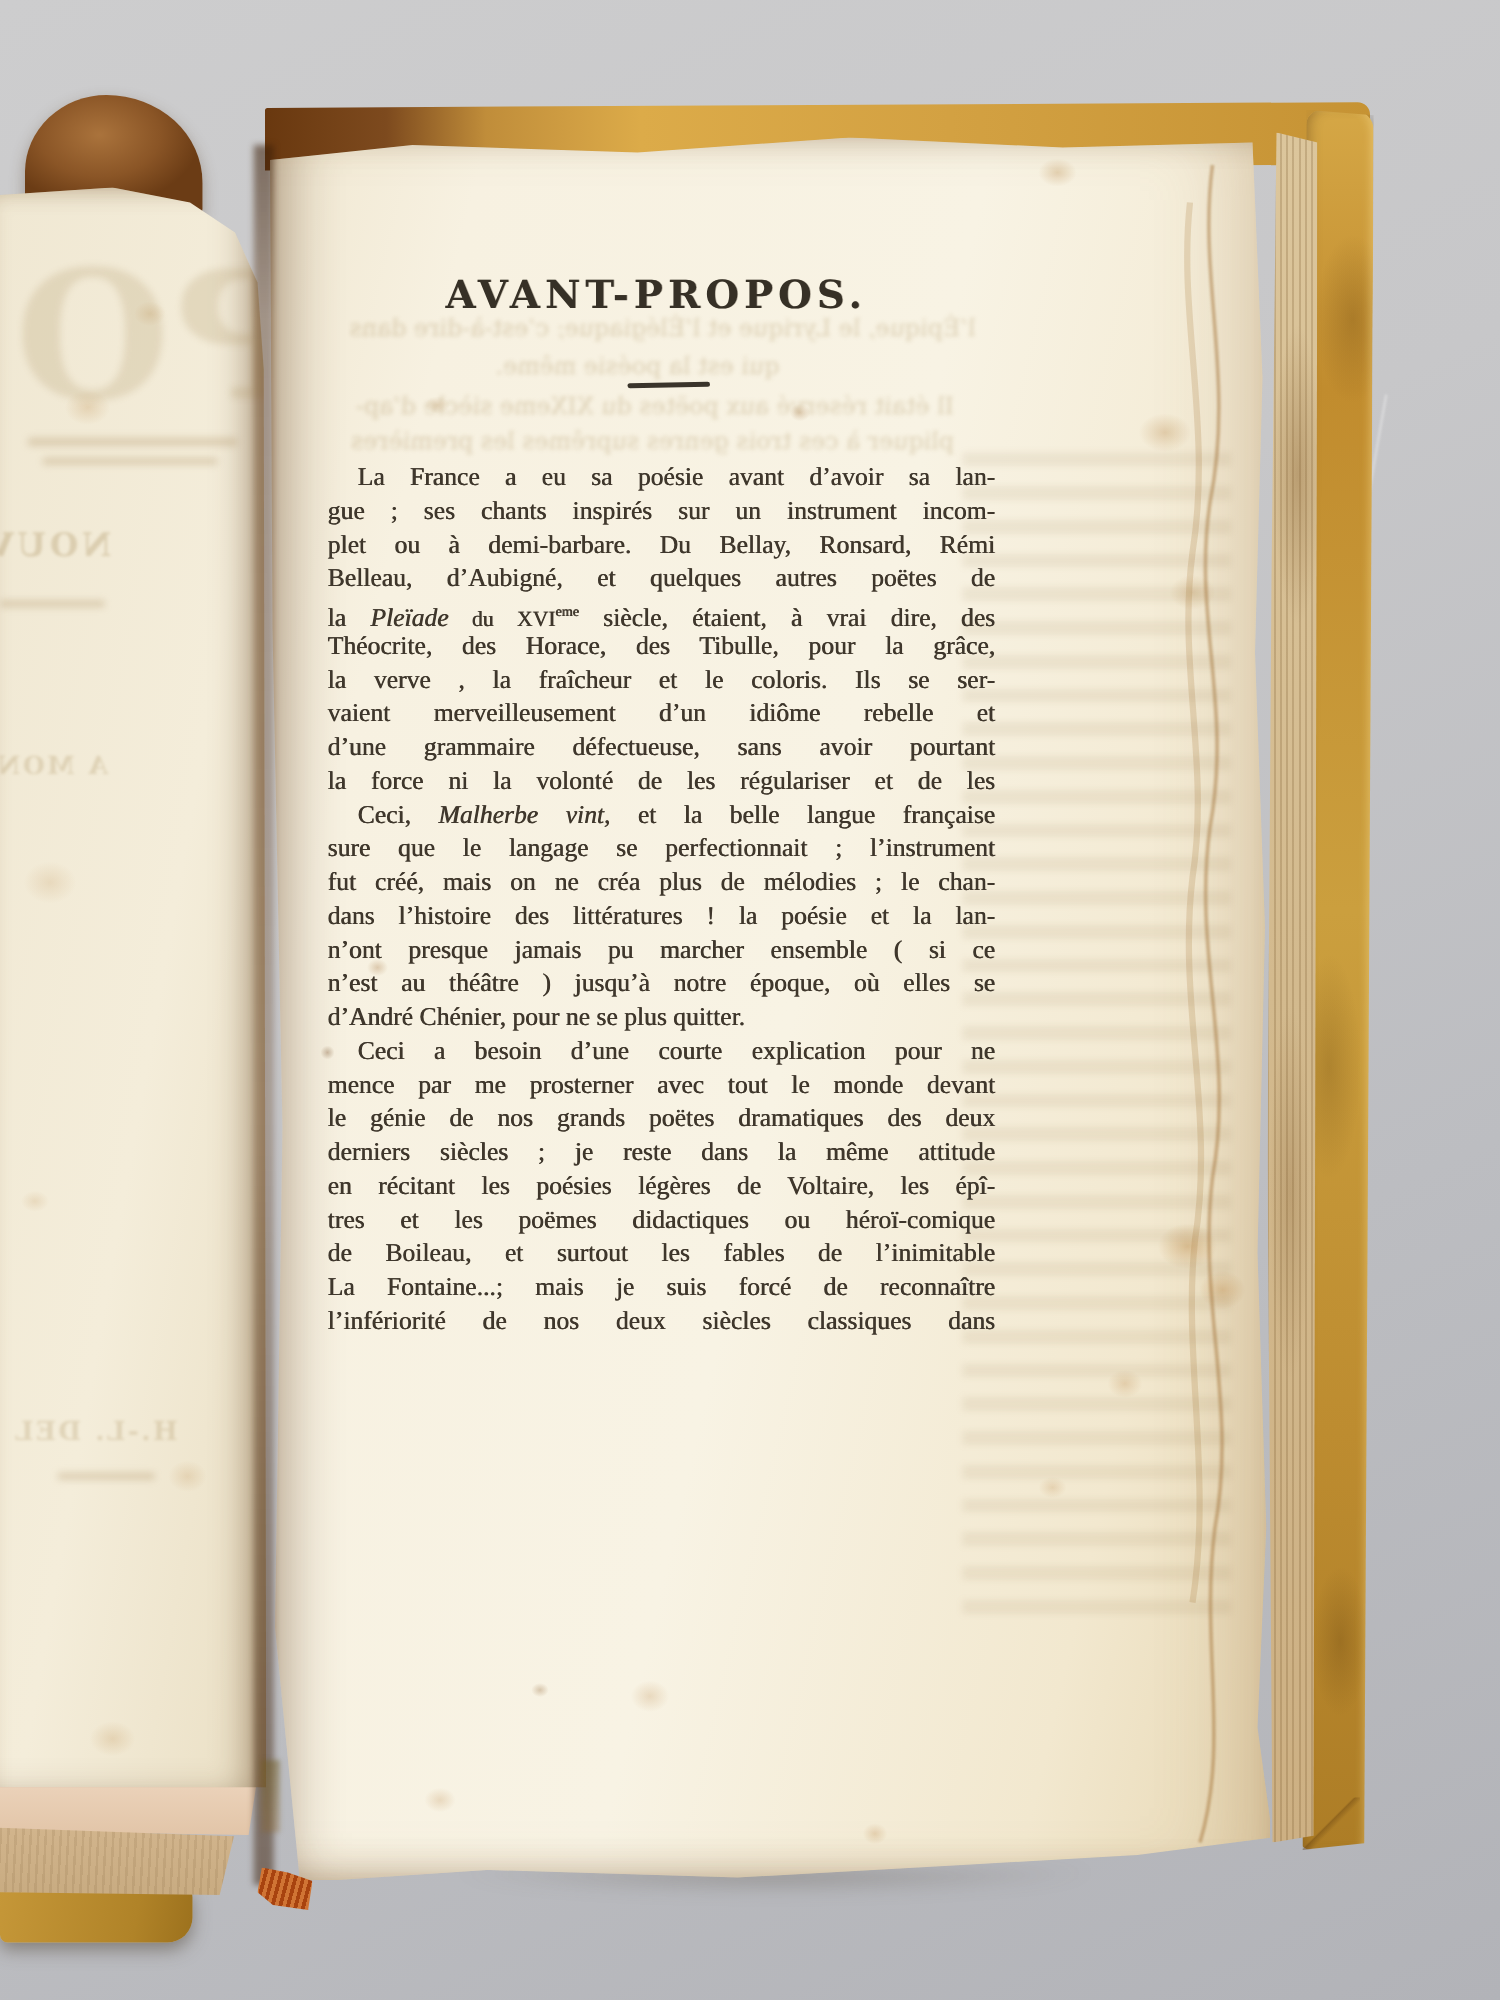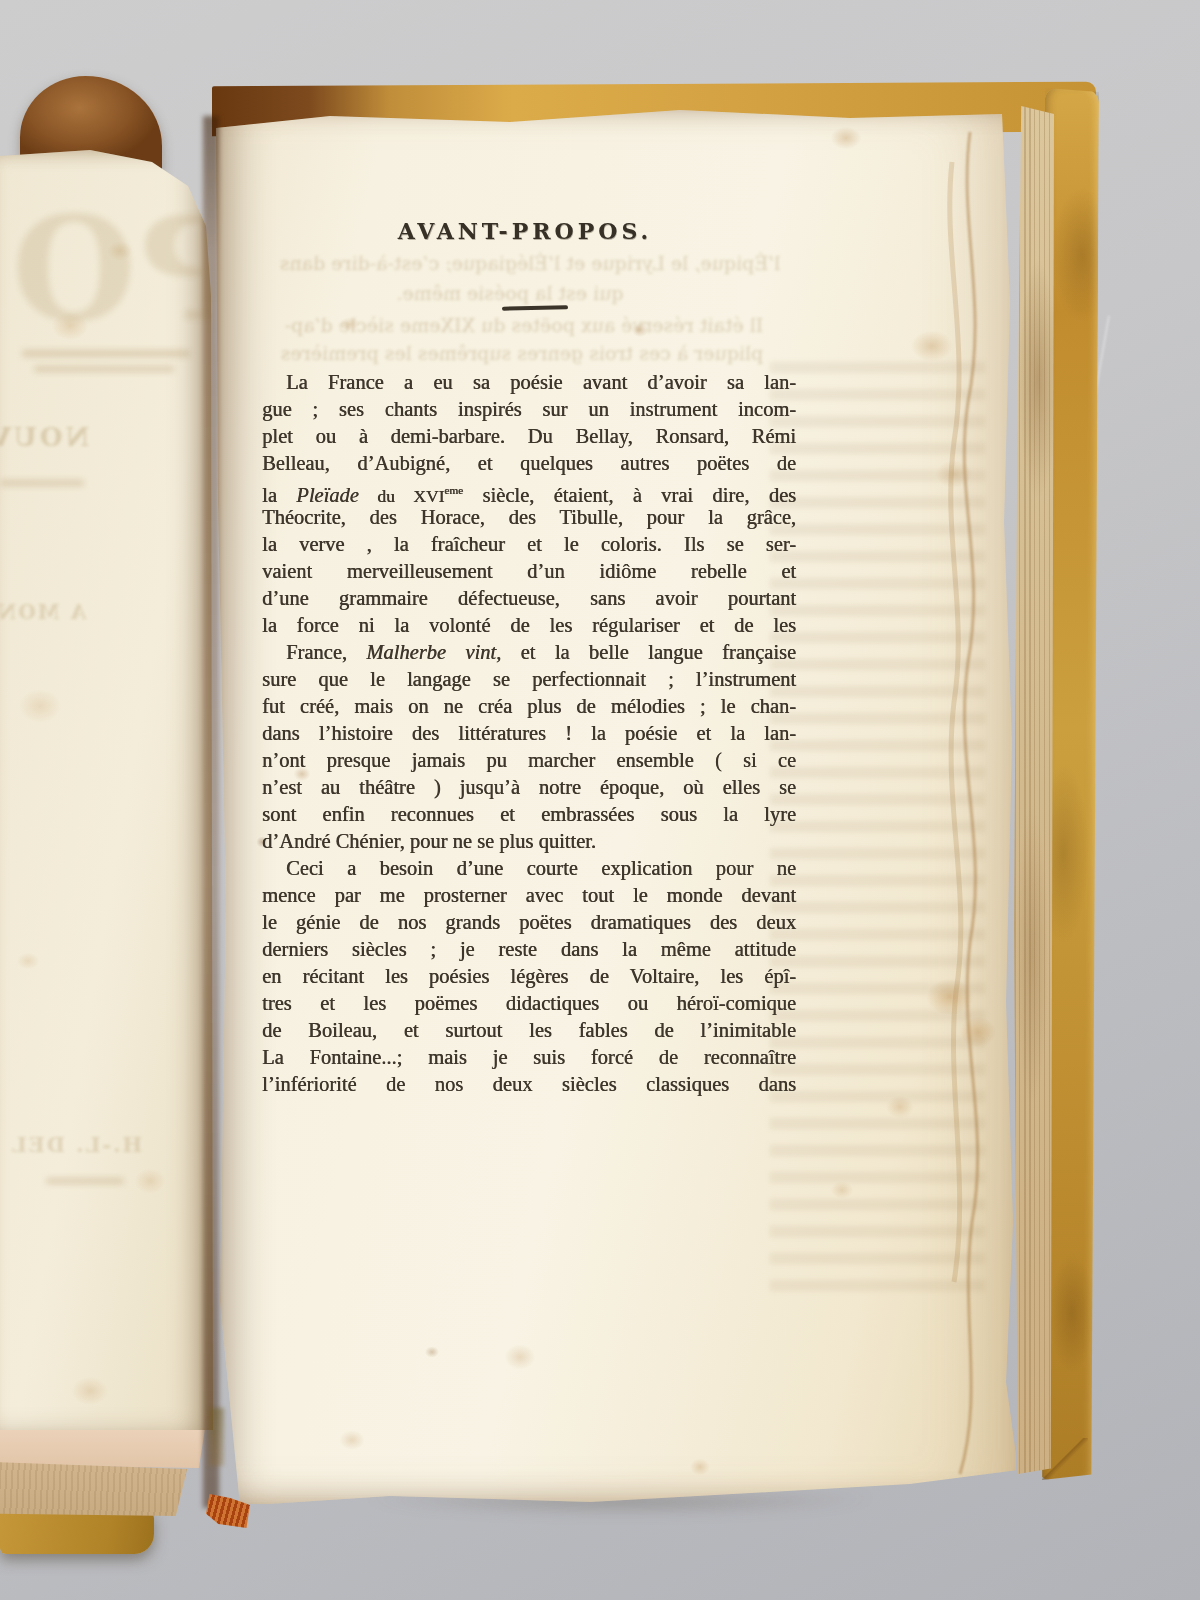--- a/index.html
+++ b/index.html
@@ -147,21 +147,21 @@
     font-size:19px;white-space:nowrap;text-align:center;
   }
   .showthrough-col{
     position:absolute;left:560px;top:260px;width:215px;height:930px;
     background:repeating-linear-gradient(180deg,rgba(150,120,75,.10) 0 11px,rgba(0,0,0,0) 11px 27px);
     filter:blur(2.5px);
   }
 
   .page-title{
     position:absolute;left:30px;top:116px;width:570px;
-    text-align:center;font-size:22px;font-weight:bold;letter-spacing:4px;
+    text-align:center;font-size:31px;font-weight:bold;letter-spacing:4px;
     color:#363026;margin:0;
     text-shadow:.6px .6px 0 rgba(60,50,35,.35);
   }
   .rule{
     position:absolute;left:292px;top:204px;width:66px;height:4px;
     background:#3a342b;transform:rotate(-1.2deg);border-radius:2px;
   }
 
   .body-text{
     position:absolute;left:52px;top:267px;width:534px;
@@ -257,27 +257,26 @@
       <span class="line jwrap">plet ou à demi-barbare. Du Bellay, Ronsard, Rémi</span>
       <span class="line jwrap">Belleau, d’Aubigné, et quelques autres poëtes de</span>
       <span class="line jwrap"><span>la </span><span class="it">Pleïade</span><span class="sc"> du XVI</span><span class="sup">eme</span><span> siècle, étaient, à vrai dire, des</span></span>
       <span class="line jwrap">Théocrite, des Horace, des Tibulle, pour la grâce,</span>
       <span class="line jwrap">la verve , la fraîcheur et le coloris. Ils se ser-</span>
       <span class="line jwrap">vaient merveilleusement d’un idiôme rebelle et</span>
       <span class="line jwrap">d’une grammaire défectueuse, sans avoir pourtant</span>
       <span class="line jwrap">la force ni la volonté de les régulariser et de les</span>
     </p>
     <p class="para">
-      <span class="line jwrap indent"><span>France, </span><span class="it">Malherbe vint,</span><span> et la belle langue française</span></span>
+      <span class="line jwrap indent"><span>Ceci, </span><span class="it">Malherbe vint,</span><span> et la belle langue française</span></span>
       <span class="line jwrap">sure que le langage se perfectionnait ; l’instrument</span>
       <span class="line jwrap">fut créé, mais on ne créa plus de mélodies ; le chan-</span>
       <span class="line jwrap">dans l’histoire des littératures ! la poésie et la lan-</span>
       <span class="line jwrap">n’ont presque jamais pu marcher ensemble ( si ce</span>
       <span class="line jwrap">n’est au théâtre ) jusqu’à notre époque, où elles se</span>
-      <span class="line jwrap">sont enfin reconnues et embrassées sous la lyre</span>
       <span class="line jwrap end">d’André Chénier, pour ne se plus quitter.</span>
     </p>
     <p class="para">
       <span class="line jwrap indent">Ceci a besoin d’une courte explication pour ne</span>
       <span class="line jwrap">mence par me prosterner avec tout le monde devant</span>
       <span class="line jwrap">le génie de nos grands poëtes dramatiques des deux</span>
       <span class="line jwrap">derniers siècles ; je reste dans la même attitude</span>
       <span class="line jwrap">en récitant les poésies légères de Voltaire, les épî-</span>
       <span class="line jwrap">tres et les poëmes didactiques ou héroï-comique</span>
       <span class="line jwrap">de Boileau, et surtout les fables de l’inimitable</span>

